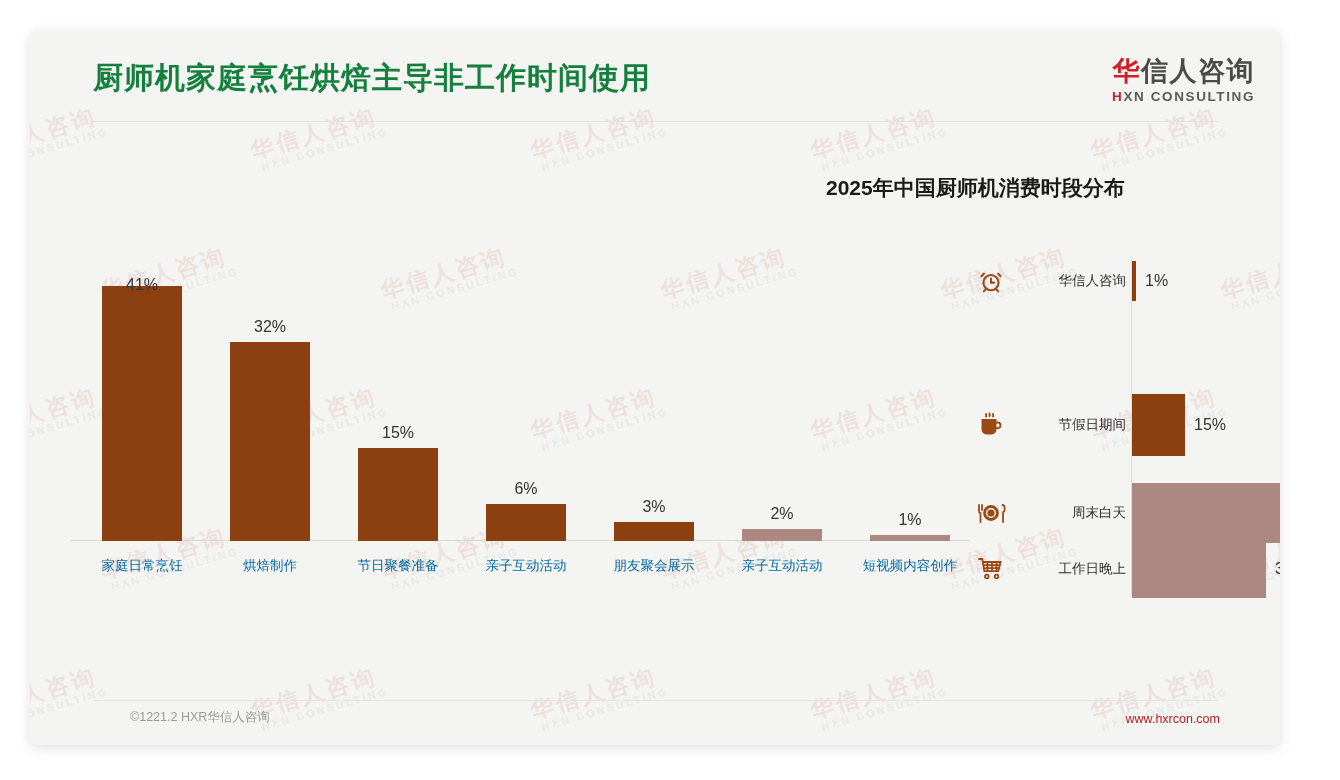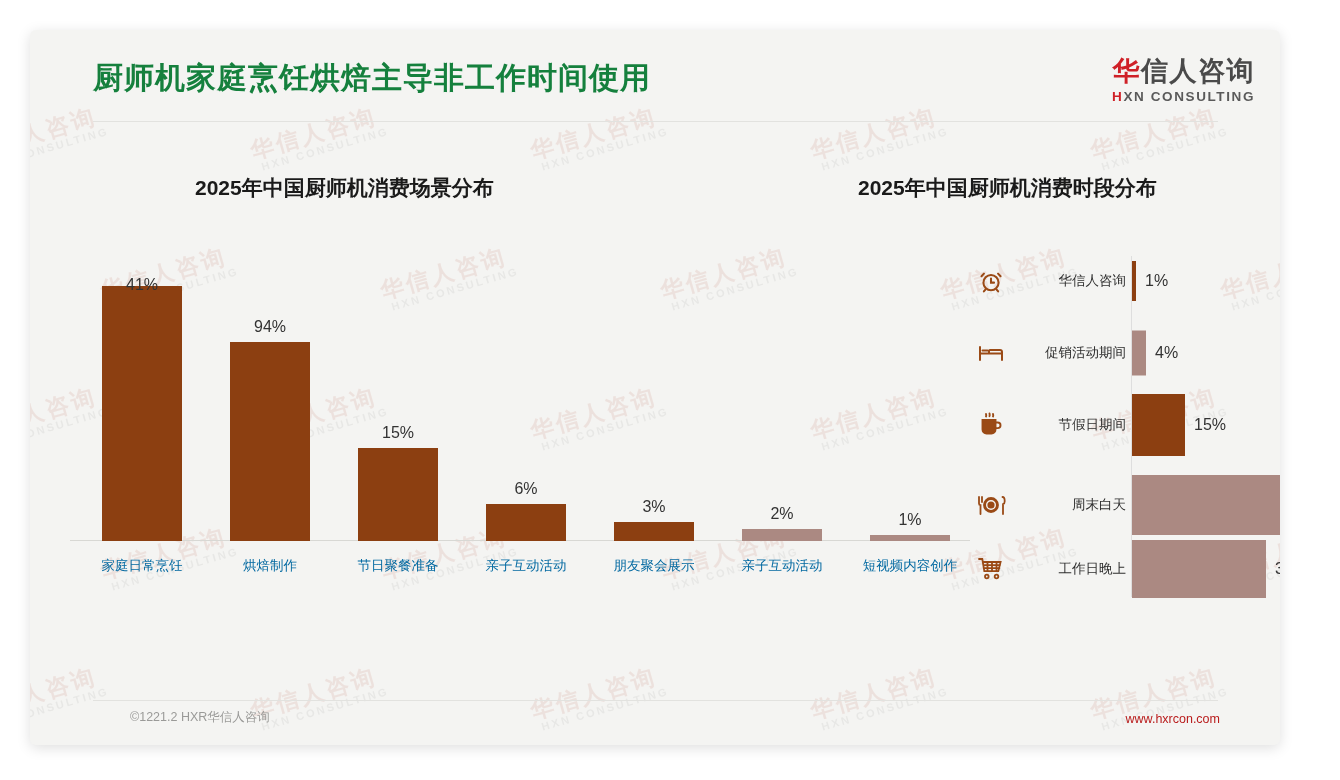--- a/index.html
+++ b/index.html
@@ -98,21 +98,21 @@
   .charts { position:absolute; left:0; top:92px; width:100%; height:530px; z-index:3; }
 
   .chart-title {
     position:absolute;
     font-size:21px;
     font-weight:bold;
     color:#1a1a1a;
     white-space:nowrap;
   }
   #left-title  { left:165px; top:52px; }
-  #right-title { left:796px; top:52px;margin-left:32px; }
+  #right-title { left:796px; top:52px; }
 
   
   #left-chart {
     position:absolute;
     left:40px; top:135px;
     width:900px; height:330px;
   }
   .col-plot {
     position:absolute;
     left:0; top:0; right:0; bottom:46px;
@@ -352,34 +352,33 @@
   <div class="header">
     <div class="title">厨师机家庭烹饪烘焙主导非工作时间使用</div>
     <div class="logo">
       <div class="logo-cn"><span class="red">华</span><span>信人咨询</span></div>
       <div class="logo-en"><span class="red">H</span><span>XN CONSULTING</span></div>
     </div>
     <div class="header-rule"></div>
   </div>
 
   <div class="charts">
-    <div class="chart-title" id="left-title">2025年中国厨师机消费场景分布</div>
     <div class="chart-title" id="right-title">2025年中国厨师机消费时段分布</div>
 
     <div id="left-chart">
       <div class="col-axis"></div>
       <div class="col-plot" id="col-plot"></div>
     <div class="col-item" style="left: 8px;">
           <div class="col-bar" style="height: 255px; background: rgb(140, 63, 17);"></div>
           <div class="col-val" style="bottom: 247px;">41%</div>
           <div class="col-lab">家庭日常烹饪</div>
         </div>
         <div class="col-item" style="left: 136px;">
           <div class="col-bar" style="height: 199px; background: rgb(140, 63, 17);"></div>
-          <div class="col-val" style="bottom: 205px;">94%</div>
+          <div class="col-val" style="bottom: 205px;">32%</div>
           <div class="col-lab">烘焙制作</div>
         </div>
         <div class="col-item" style="left: 264px;">
           <div class="col-bar" style="height: 93px; background: rgb(140, 63, 17);"></div>
           <div class="col-val" style="bottom: 99px;">15%</div>
           <div class="col-lab">节日聚餐准备</div>
         </div>
         <div class="col-item" style="left: 392px;">
           <div class="col-bar" style="height: 37px; background: rgb(140, 63, 17);"></div>
           <div class="col-val" style="bottom: 43px;">6%</div>
@@ -408,43 +407,33 @@
           <div class="hb-icon">
             <svg width="26" height="26" viewBox="0 0 24 24" fill="none" stroke="#9a4a16" stroke-width="1.9" stroke-linecap="round">
               <circle cx="12" cy="13.5" r="7"></circle>
               <path d="M5.5 5.2 3.2 7.6M18.5 5.2l2.3 2.4M12 9.8v3.7h2.8M6.8 19.9 5.4 21.6M17.2 19.9l1.4 1.7"></path>
             </svg>
           </div>
           <div class="hb-lab">华信人咨询</div>
           <div class="hb-bar" style="width: 4px; height: 40px; background: rgb(140, 63, 17);"></div>
           <div class="hb-val" style="left: 185px;">1%</div>
         </div>
-        <div class="hb-row" style="top: 72px; height: 58px;">
-          <div class="hb-icon">
-            <svg width="28" height="20" viewBox="0 0 28 20" fill="none" stroke="#9a4a16" stroke-width="2" stroke-linecap="round">
-              <path d="M3 4v13M25 9v8M3 10.5h22M5.5 7.5h5M12 10.5V8c0-.6.5-1 1-1h10c1 0 2 .9 2 2v1.5"></path>
-            </svg>
-          </div>
-          <div class="hb-lab">促销活动期间</div>
-          <div class="hb-bar" style="width: 14px; height: 45px; background: rgb(171, 137, 130);"></div>
-          <div class="hb-val" style="left: 195px;">4%</div>
-        </div>
         <div class="hb-row" style="top: 144px; height: 58px;">
           <div class="hb-icon">
             <svg width="24" height="26" viewBox="0 0 24 26" fill="none" stroke="#9a4a16" stroke-width="1.9" stroke-linecap="round">
               <path d="M7 4.5c.5-1 .2-1.8 0-2.6M10.5 4.2c.5-1 .2-1.9 0-2.7M14 4.5c.5-1 .2-1.8 0-2.6"></path>
               <path d="M3.5 8h13v9.5a4 4 0 0 1-4 4H7.5a4 4 0 0 1-4-4Z" fill="#9a4a16" stroke="#9a4a16"></path>
               <path d="M16.5 10.5h2.2a2.8 2.8 0 0 1 0 5.6h-2.2"></path>
             </svg>
           </div>
           <div class="hb-lab">节假日期间</div>
           <div class="hb-bar" style="width: 53px; height: 62px; background: rgb(140, 63, 17);"></div>
           <div class="hb-val" style="left: 234px;">15%</div>
         </div>
-        <div class="hb-row" style="top: 224px; height: 58px; font-family: Liberation Serif, serif;">
+        <div class="hb-row" style="top: 232px; height: 58px; font-family: Liberation Serif, serif;">
           <div class="hb-icon">
             <svg width="32" height="24" viewBox="0 0 32 24" fill="none" stroke="#9a4a16" stroke-width="1.8" stroke-linecap="round">
               <circle cx="16" cy="12" r="7" fill="#9a4a16" stroke="#9a4a16"></circle>
               <circle cx="16" cy="12" r="4.3" fill="none" stroke="#f4f4f2" stroke-width="1.4"></circle>
               <path d="M4 4v6.5c0 1 .6 1.6 1.5 1.6V21M4 4v5M7 4v5M27.5 4c1.6 0 2.2 2 2.2 4.2 0 1.7-.7 2.7-1.7 3V21"></path>
             </svg>
           </div>
           <div class="hb-lab">周末白天</div>
           <div class="hb-bar" style="width: 148px; height: 60px; background: rgb(171, 137, 130);"></div>
         </div>

